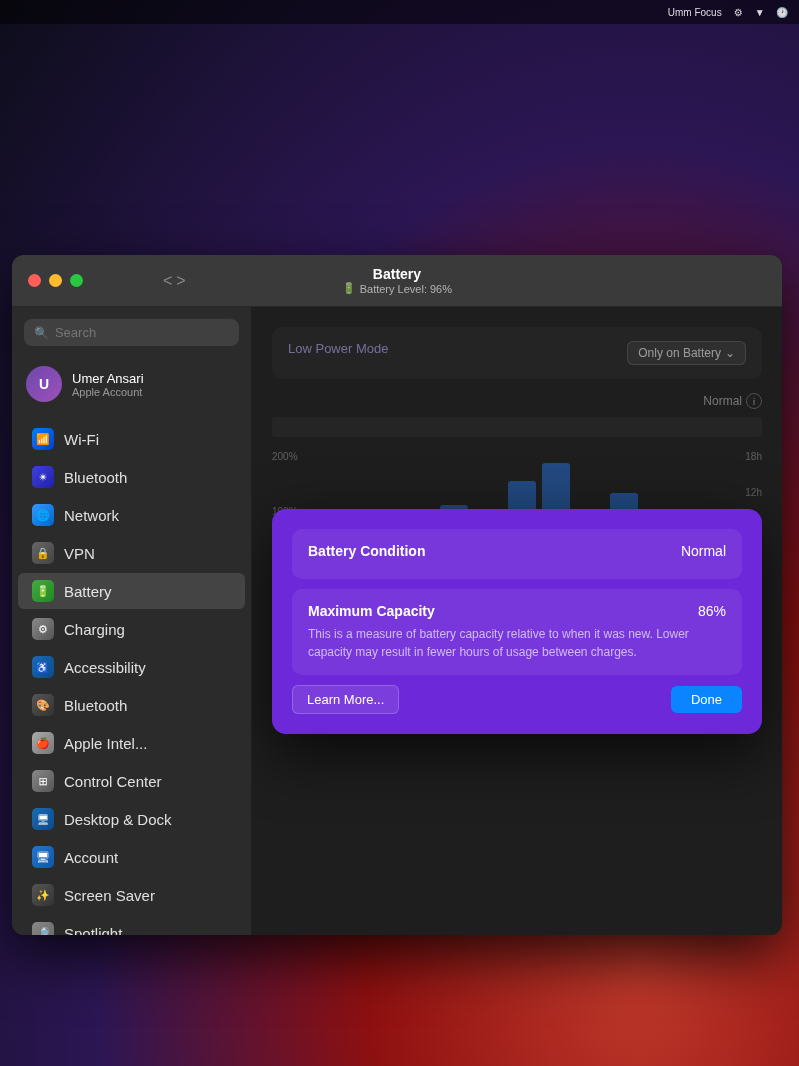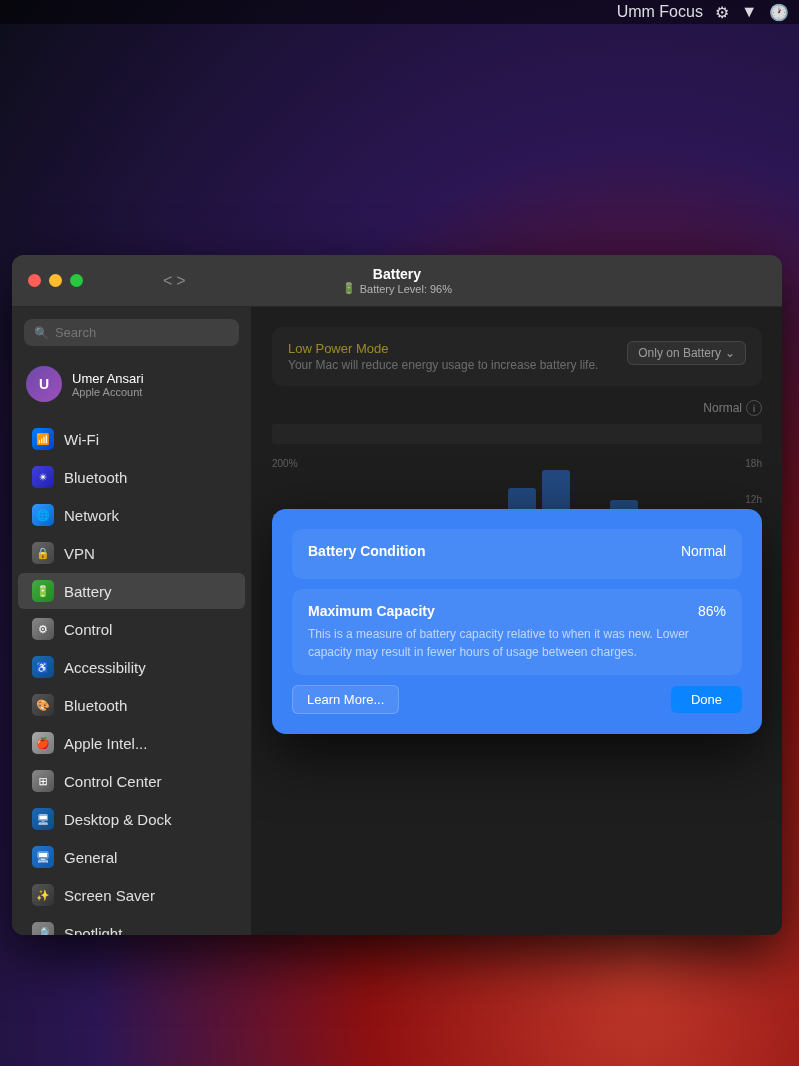--- a/index.html
+++ b/index.html
@@ -28,21 +28,21 @@
       display: flex;
       align-items: center;
       justify-content: flex-end;
       padding: 0 10px;
       gap: 12px;
       z-index: 100;
     }
 
     .menubar-item {
       color: rgba(255,255,255,0.85);
-      font-size: 16px;
+      font-size: 10px;
     }
 
     
     .window {
       position: absolute;
       top: 255px;
       left: 12px;
       width: 770px;
       height: 680px;
       background: #2b2b2b;
@@ -236,21 +236,21 @@
     .low-power-section {
       background: rgba(255,255,255,0.05);
       border-radius: 10px;
       padding: 14px 16px;
       margin-bottom: 14px;
       display: flex;
       justify-content: space-between;
       align-items: flex-start;
     }
 
-    .low-power-text h3 { color: #fde047; font-size: 13px; font-weight: 500; }
+    .low-power-text h3 { color: #c4b5fd; font-size: 13px; font-weight: 500; }
     .low-power-text p { color: rgba(255,255,255,0.6); font-size: 12px; margin-top: 2px; max-width: 340px; }
 
     .dropdown-selector {
       background: rgba(255,255,255,0.1);
       border: 1px solid rgba(255,255,255,0.2);
       border-radius: 6px;
       padding: 4px 10px;
       color: white;
       font-size: 12px;
       cursor: pointer;
@@ -317,21 +317,21 @@
       inset: 0;
       background: rgba(0,0,0,0.4);
       display: flex;
       align-items: center;
       justify-content: center;
       z-index: 50;
       padding: 0 20px;
     }
 
     .modal {
-      background: #3b82f6;
+      background: #6d28d9;
       border-radius: 14px;
       padding: 20px;
       width: 520px;
       box-shadow: 0 20px 60px rgba(0,0,0,0.7);
     }
 
     .modal-section {
       background: rgba(255,255,255,0.07);
       border-radius: 10px;
       padding: 14px 16px;
@@ -492,21 +492,21 @@
       <div class="sidebar-item active">
         <div class="sidebar-icon icon-battery">
             <span style="color:white;font-size:11px;">🔋</span>
           </div>
         <span class="sidebar-label">Battery</span>
       </div>
       <div class="sidebar-item">
         <div class="sidebar-icon icon-general">
             <span style="color:white;font-size:11px;">⚙</span>
           </div>
-        <span class="sidebar-label">Control</span>
+        <span class="sidebar-label">Charging</span>
       </div>
       <div class="sidebar-item">
         <div class="sidebar-icon icon-accessibility">
             <span style="color:white;font-size:10px;">♿</span>
           </div>
         <span class="sidebar-label truncated">Accessibility</span>
       </div>
       <div class="sidebar-item">
         <div class="sidebar-icon icon-appearance">
             <span style="color:white;font-size:11px;">🎨</span>
@@ -528,42 +528,41 @@
       <div class="sidebar-item">
         <div class="sidebar-icon icon-desktop">
             <span style="color:white;font-size:10px;">🖥</span>
           </div>
         <span class="sidebar-label">Desktop &amp; Dock</span>
       </div>
       <div class="sidebar-item">
         <div class="sidebar-icon icon-displays">
             <span style="color:white;font-size:11px;">🖥</span>
           </div>
-        <span class="sidebar-label">General</span>
+        <span class="sidebar-label">Account</span>
       </div>
       <div class="sidebar-item">
         <div class="sidebar-icon icon-screensaver">
             <span style="color:white;font-size:11px;">✨</span>
           </div>
         <span class="sidebar-label">Screen Saver</span>
       </div>
       <div class="sidebar-item">
         <div class="sidebar-icon icon-spotlight">
             <span style="color:white;font-size:11px;">🔎</span>
           </div>
         <span class="sidebar-label">Spotlight</span>
       </div>
     </div>
 
     <div class="main-content">
 
       <div class="low-power-section">
         <div class="low-power-text">
           <h3>Low Power Mode</h3>
-          <p>Your Mac will reduce energy usage to increase battery life.</p>
         </div>
         <div class="dropdown-selector">
           <span>Only on Battery</span>
           <span>⌄</span>
         </div>
       </div>
 
       <div style="display:flex; justify-content:flex-end; align-items:center; margin-bottom:8px;">
         <span class="normal-badge">
           <span>Normal</span>

